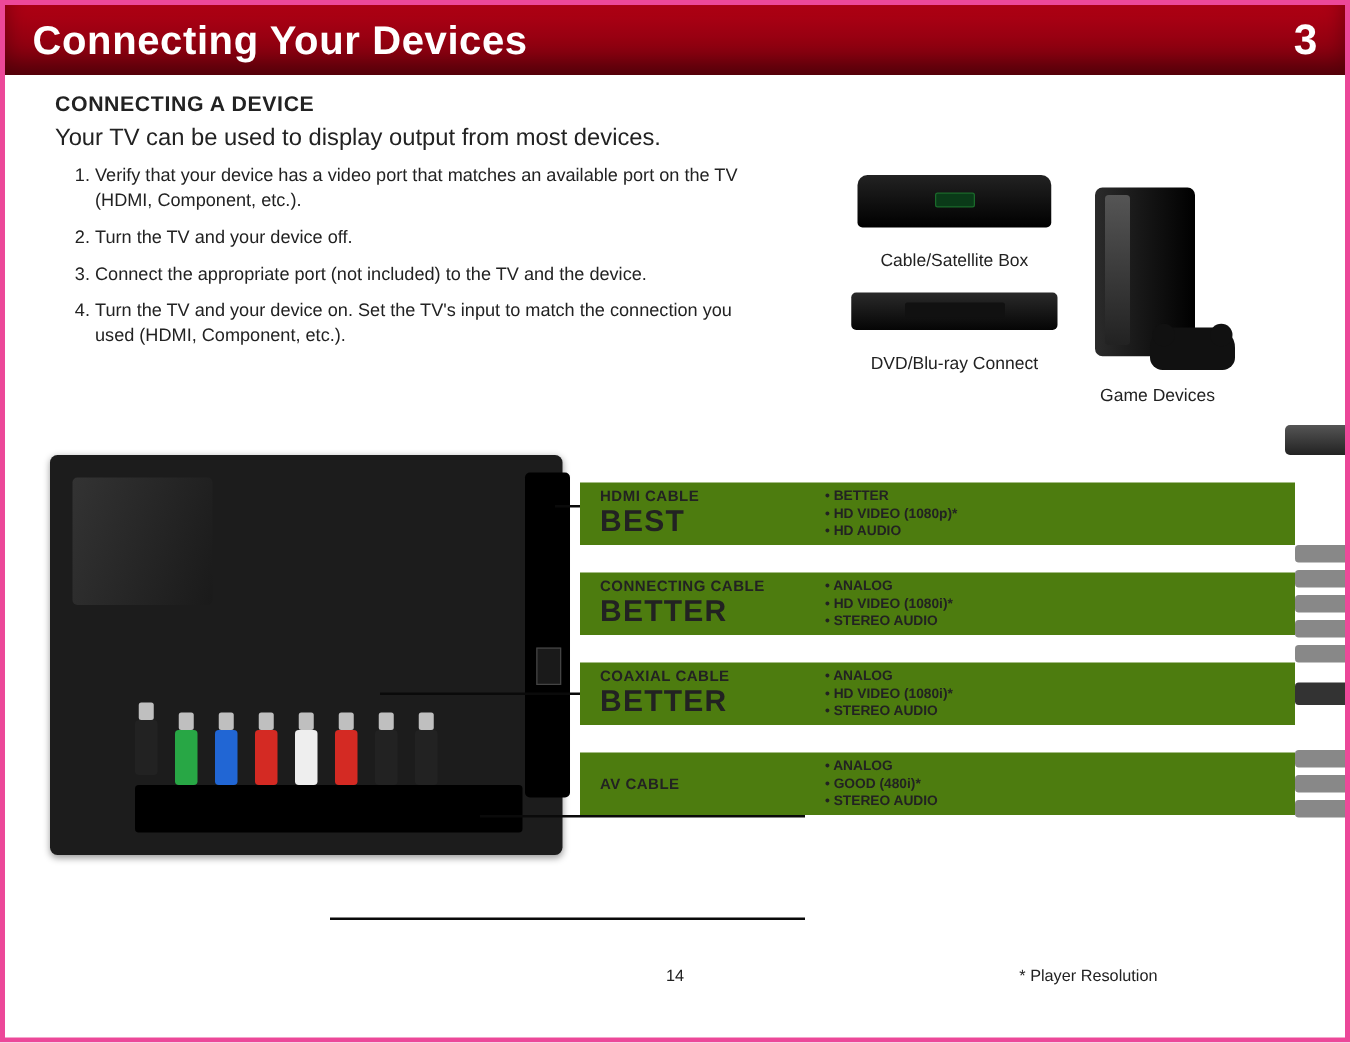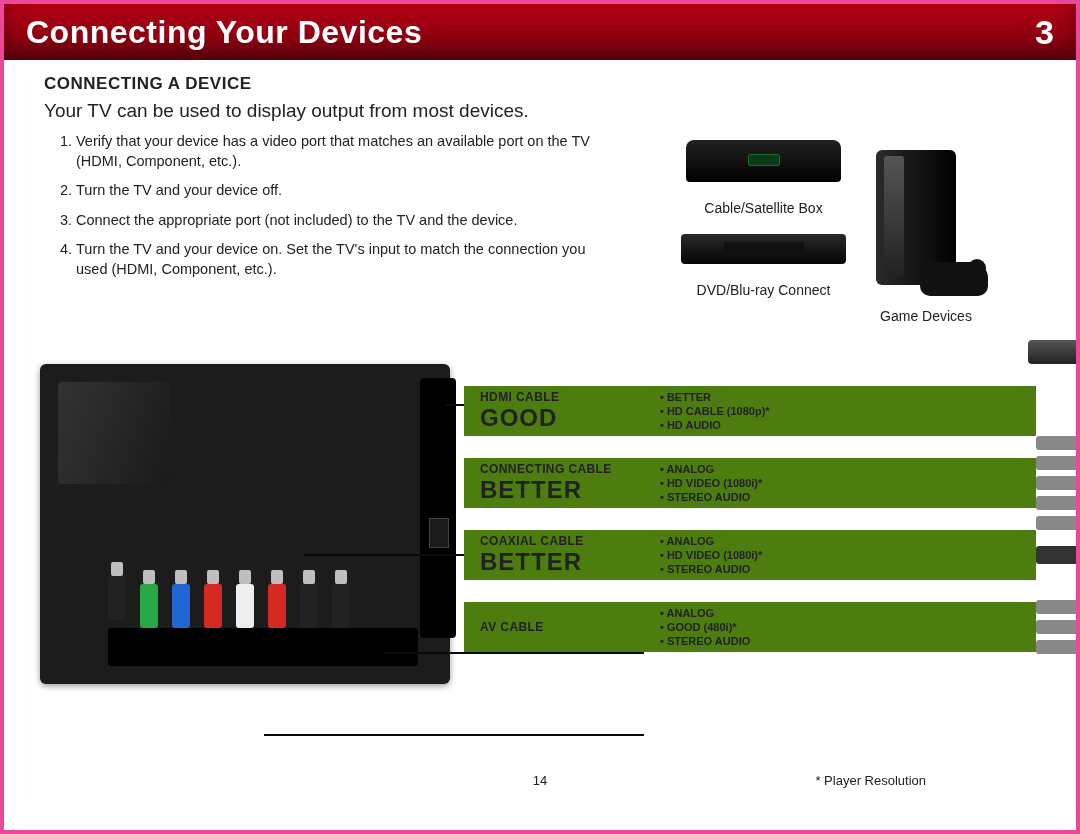--- a/index.html
+++ b/index.html
@@ -145,25 +145,25 @@
     <div class="wire" style="left:440px;top:40px;width:200px"></div>
     <div class="wire" style="left:300px;top:190px;width:340px"></div>
     <div class="wire" style="left:380px;top:288px;width:260px"></div>
     <div class="wire" style="left:260px;top:370px;width:380px"></div>
 
     <div class="labels" id="cableLabels">
         <div class="group">
           <div class="bar">
             <div class="titlerow">
               <div class="name">HDMI CABLE</div>
-              <div class="big">GOOD</div>
+              <div class="big">BEST</div>
             </div>
             <ul>
               <li>BETTER</li>
-              <li>HD CABLE (1080p)*</li>
+              <li>HD VIDEO (1080p)*</li>
               <li>HD AUDIO</li>
             </ul>
           </div>
           <div class="connector-end" style="top: -34px;">
             <div class="hdmiplug"></div>
           </div>
         </div>
         <div class="group">
           <div class="bar">
             <div class="titlerow">

